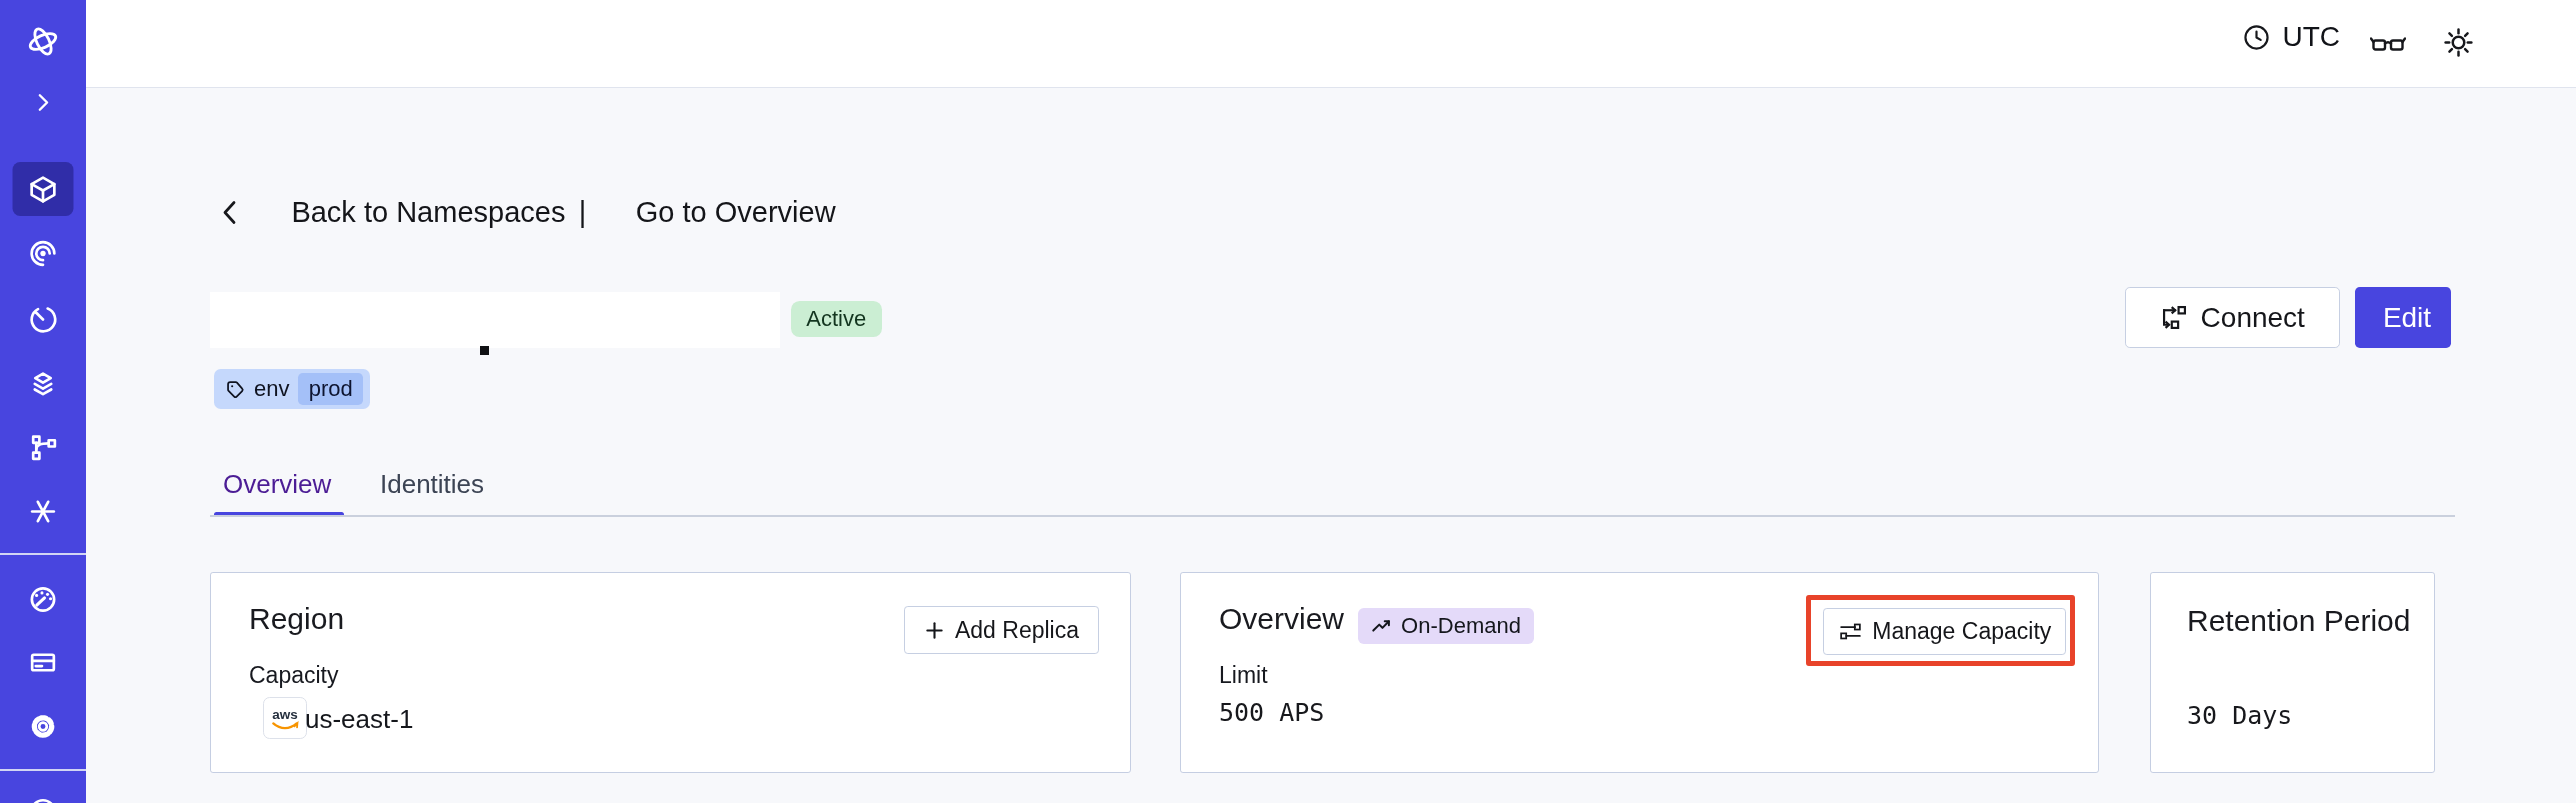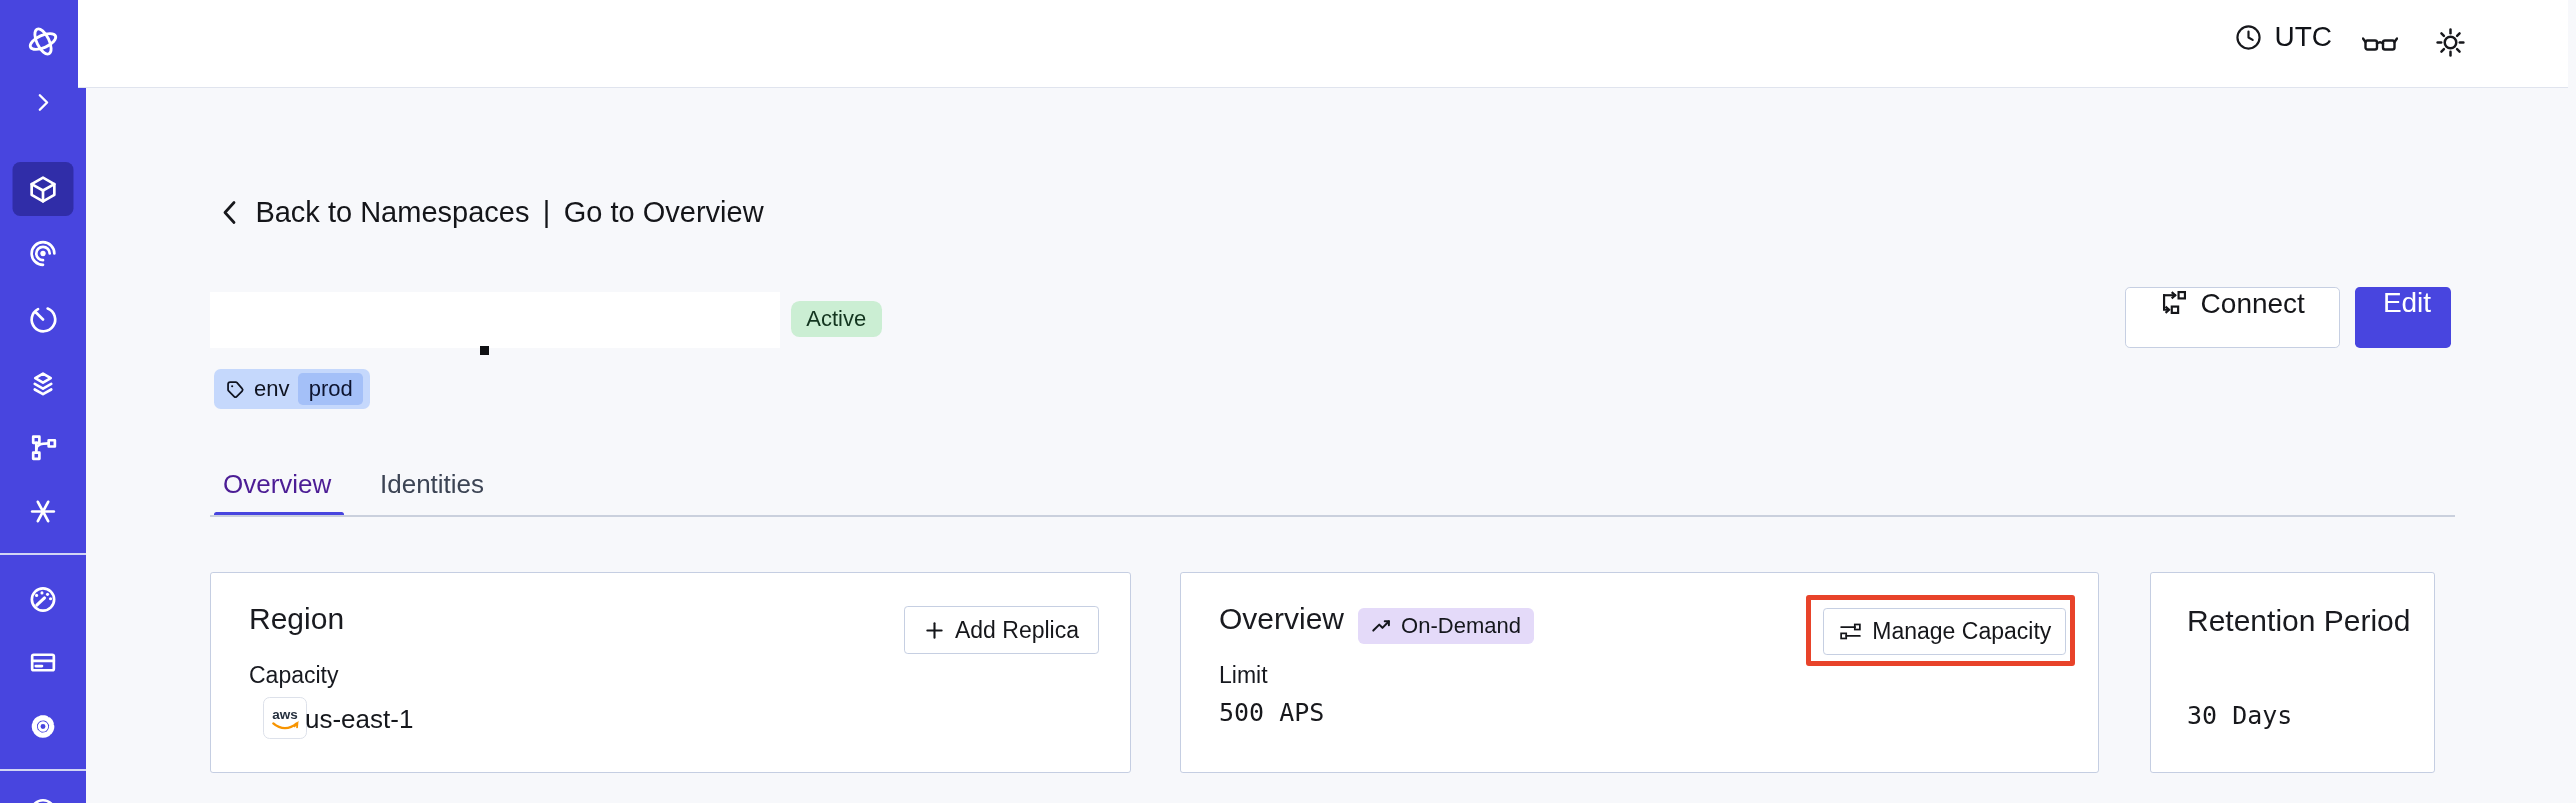--- a/index.html
+++ b/index.html
@@ -9,45 +9,45 @@
 
   
   .sidebar{left:0;top:0;width:86px;height:804px;background:#4845df;}
   .side-item{position:absolute;left:50%;transform:translateX(-50%);width:61px;height:54px;
     display:flex;align-items:center;justify-content:center;border-radius:7.7px;cursor:pointer;}
   .side-item.active{background:rgba(10,8,80,0.38);}
   .side-item svg{stroke:#fff;fill:none;stroke-width:2.6;stroke-linecap:round;stroke-linejoin:round;}
   .side-divider{position:absolute;left:0;width:86px;height:1.9px;background:rgba(235,239,248,0.85);}
 
   
-  .topbar{left:78px;top:0;width:2490px;height:88px;background:#fff;
+  .topbar{left:86px;top:0;width:2490px;height:88px;background:#fff;
     border-bottom:1.9px solid #e0e4ee;box-sizing:border-box;}
   .topbar svg{stroke:#17181c;fill:none;stroke-width:2.4;stroke-linecap:round;stroke-linejoin:round;}
   .tz{position:absolute;left:2156px;top:21px;display:flex;align-items:center;gap:11.5px;
     font-size:28px;color:#111318;cursor:pointer;}
   .icon-btn{position:absolute;cursor:pointer;}
 
   
   .crumbs{left:217px;top:196px;display:flex;align-items:center;gap:13.4px;
     font-size:29px;font-weight:500;color:#141519;}
   .crumbs svg{stroke:#17181c;fill:none;stroke-width:3;stroke-linecap:round;stroke-linejoin:round;}
-  .crumb-link{cursor:pointer;}
+  .crumb-link{cursor:pointer;margin-left:36px;}
 
   
   .redact{left:210px;top:292px;width:570px;height:56px;background:#ffffff;}
   .remnant{left:480px;top:346px;width:8.6px;height:8.6px;background:#101114;}
   .status-badge{left:791px;top:301px;height:36px;display:flex;align-items:center;
     padding:0 15.3px;border-radius:8.6px;background:#cbeed3;color:#13351f;font-size:22px;}
   .tag-chip{left:214px;top:369px;height:40px;display:flex;align-items:center;gap:8.6px;
     padding:0 6.7px 0 10.5px;border-radius:6.7px;background:#c5d8fc;font-size:22px;color:#0f1320;}
   .tag-chip svg{stroke:#0f1320;fill:none;stroke-width:2;}
   .tag-inner{background:#a4c0f8;border-radius:4.8px;padding:2.9px 10.5px;color:#0d1430;}
 
   
-  .btn{display:flex;justify-content:center;gap:11.5px;cursor:pointer;
+  .btn{display:flex;align-items:center;justify-content:center;gap:11.5px;cursor:pointer;
     box-sizing:border-box;border-radius:4.8px;font-size:28px;font-weight:500;color:#15161a;}
   .btn svg{stroke:#15161a;fill:none;stroke-width:2.4;stroke-linecap:square;}
   .btn-connect{left:2125px;top:287px;width:215px;height:61px;background:#fff;border:1.9px solid #c6cfe2;}
   .btn-edit{left:2355px;top:287px;width:96px;height:61px;background:#4845df;color:#fff;padding-left:8px;}
 
   
   .tab{top:469px;font-size:26px;cursor:pointer;}
   .tab-overview{left:223px;color:#4c1d95;font-weight:500;}
   .tab-identities{left:380px;color:#3c4454;}
   .tab-underline{left:214px;top:512px;width:130px;height:4.8px;border-radius:2.9px;background:#4845df;}

